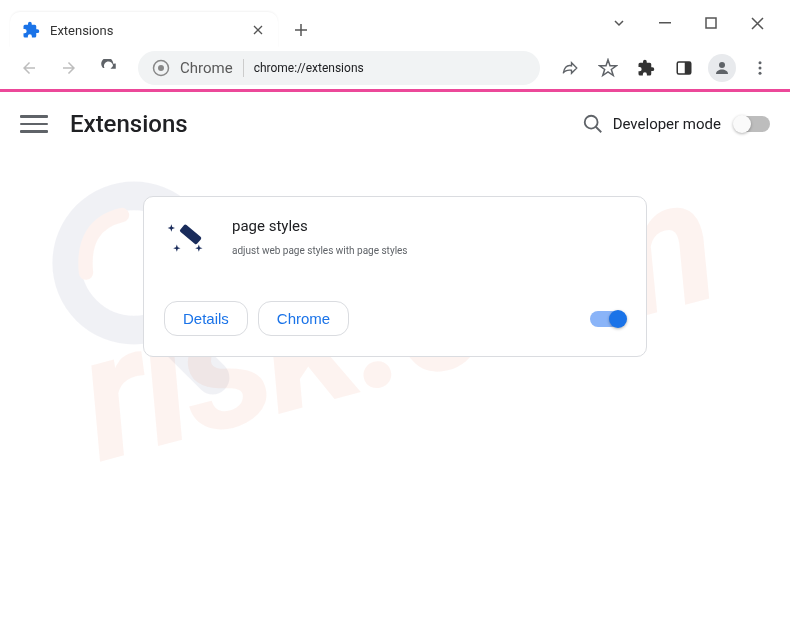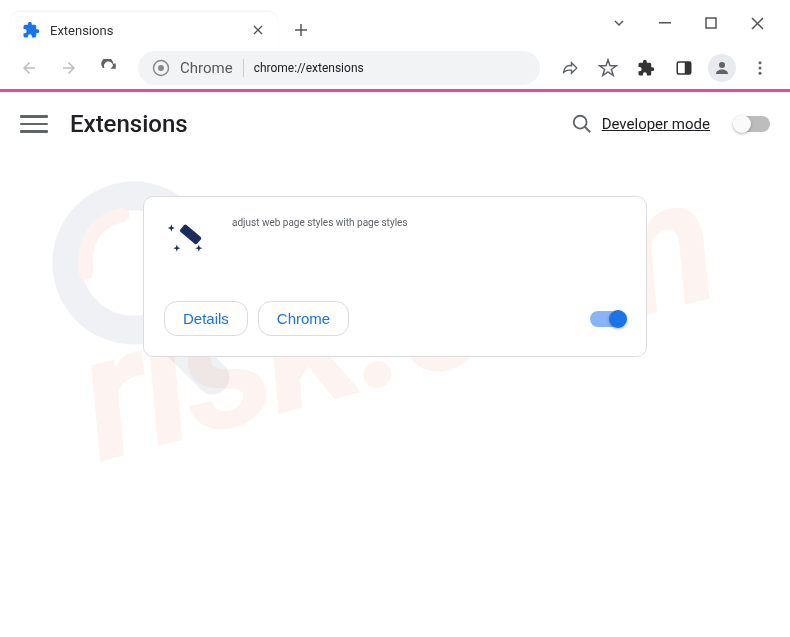--- a/index.html
+++ b/index.html
@@ -214,22 +214,21 @@
   width: 40px;
   height: 40px;
   display: flex;
   align-items: center;
   justify-content: center;
   color: #5f6368;
 }
 .dev-mode-label {
   font-size: 15px;
   color: #202124;
-  margin-right: 24px;
-  text-decoration: underline;
+  margin-right: 13px;
 }
 .toggle {
   width: 36px;
   height: 16px;
   background: #bdbdbd;
   border-radius: 8px;
   position: relative;
 }
 .toggle::after {
   content: '';
@@ -460,20 +459,21 @@
     <div class="card-body">
       <div class="card-icon">
         <svg width="44" height="44" viewBox="0 0 48 48">
           <rect x="17" y="14" width="24" height="10" rx="2" fill="#1a2c5b" transform="rotate(40 29 19)"></rect>
           <path d="M8 8l1 3 3 1-3 1-1 3-1-3-3-1 3-1z" fill="#1a2c5b"></path>
           <path d="M14 30l1 3 3 1-3 1-1 3-1-3-3-1 3-1z" fill="#1a2c5b"></path>
           <path d="M38 30l1 3 3 1-3 1-1 3-1-3-3-1 3-1z" fill="#1a2c5b"></path>
         </svg>
       </div>
       <div>
+        <div class="card-name">page styles</div>
         <div class="card-desc">adjust web page styles with page styles</div>
       </div>
     </div>
     <div class="card-footer">
       <button class="card-btn">Details</button>
       <button class="card-btn">Chrome</button>
       <div class="card-spacer"></div>
       <div class="card-toggle"></div>
     </div>
   </div>

